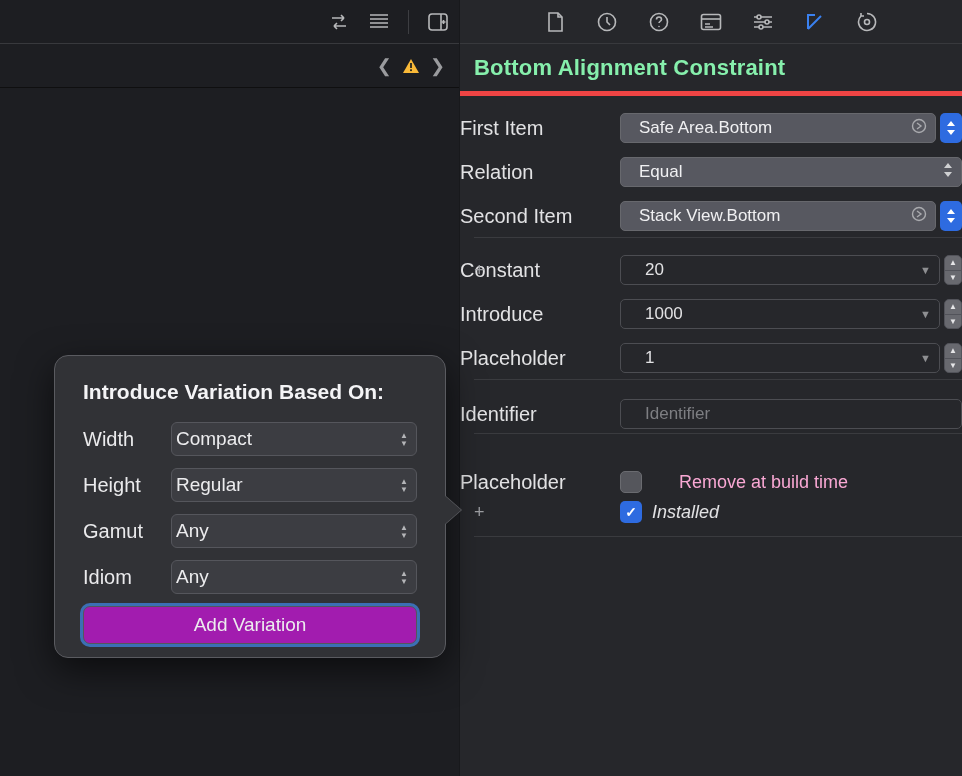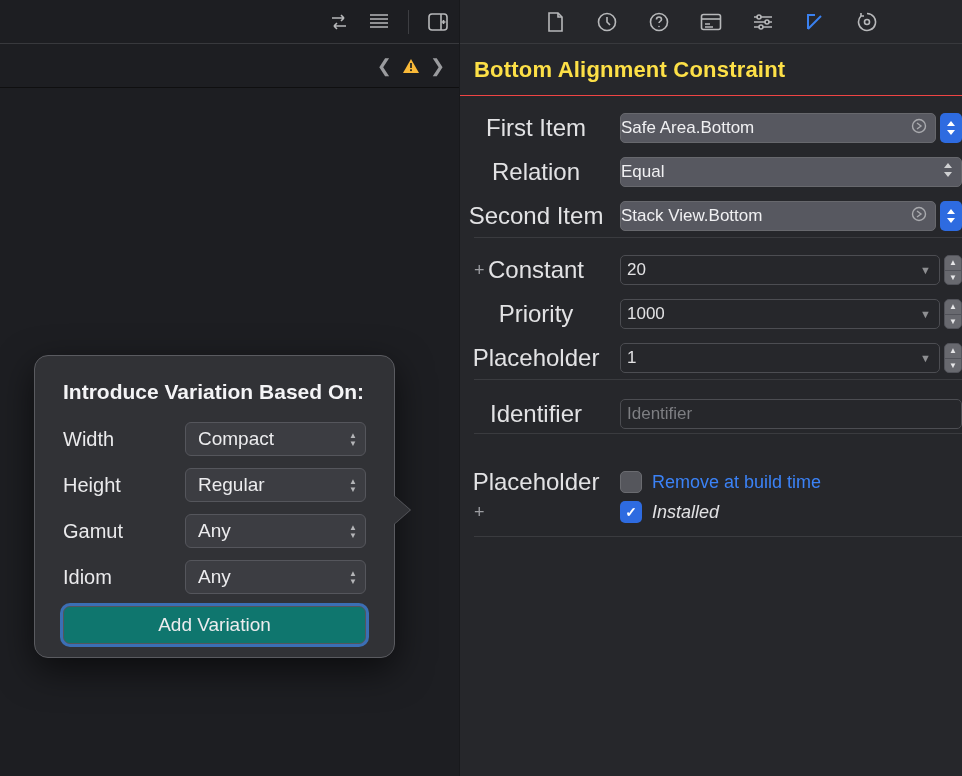--- a/index.html
+++ b/index.html
@@ -68,53 +68,53 @@
   .tool-icon svg { display:block; }
   .panel-title {
     position: absolute;
     top: 44px; left: 0; right: 0;
     height: 52px;
     display: flex;
     align-items: center;
     padding-left: 14px;
     font-size: 22px;
     font-weight: 700;
-    color: #fde047;
-    border-bottom: 1px solid #ef4444;
+    color: #86efac;
+    border-bottom: 5px solid #ef4444;
     letter-spacing: 0.2px;
   }
   .row {
     position: absolute;
     left: 0; right: 0;
     height: 44px;
     display: flex;
     align-items: center;
   }
   .row-label {
     width: 160px;
-    text-align: center;
+    text-align: left;
     padding-right: 8px;
-    font-size: 24px;
+    font-size: 20px;
     color: #e2e2e4;
   }
   .row-control {
     flex: 1;
     display: flex;
     align-items: center;
     gap: 4px;
   }
   .combo {
     flex: 1;
     height: 30px;
     background: #575860;
     border: 1px solid #67686d;
     border-radius: 5px;
     display: flex;
     align-items: center;
-    padding: 0 0;
+    padding: 0 18px;
     font-size: 17px;
     color: #f0f0f2;
     position: relative;
   }
   .combo .link-icon {
     position: absolute;
     right: 8px;
     color: #a9aaae;
   }
   .mini-btn {
@@ -127,21 +127,21 @@
     color: #fff;
   }
   .input {
     flex: 1;
     height: 30px;
     background: #26272b;
     border: 1px solid #4c4d52;
     border-radius: 5px;
     display: flex;
     align-items: center;
-    padding: 0 6px;
+    padding: 0 24px;
     font-size: 17px;
     color: #e2e2e4;
     position: relative;
   }
   .input .chevv {
     position: absolute;
     right: 8px;
     color: #8e8f92;
     font-size: 11px;
   }
@@ -173,22 +173,22 @@
     font-weight: 800;
   }
   .checkbox.checked { background: #2e6be0; color:#fff; }
   .checkbox.unchecked { background: #55565c; border:1px solid #6a6b70; }
   .divider {
     border-top: 1px solid #3a3b3f;
   }
   
   .popover {
     position: absolute;
-    left: 34px; top: 355px;
-    width: 361px; height: 303px;
+    left: 54px; top: 355px;
+    width: 392px; height: 303px;
     background: #313236;
     border: 1px solid #5a5b60;
     border-radius: 14px;
     box-shadow: 0 12px 36px rgba(0,0,0,0.6);
     padding: 24px 28px 24px 28px;
   }
   .popover::after {
     content: '';
     position: absolute;
     right: -16px;
@@ -202,53 +202,52 @@
   .pop-title {
     font-size: 21px;
     font-weight: 700;
     color: #f4f4f6;
     margin-bottom: 18px;
   }
   .pop-row {
     display: flex;
     align-items: center;
     margin-bottom: 12px;
-    gap: 34px;
   }
   .pop-row-label {
     width: 88px;
     font-size: 20px;
     color: #eaeaec;
   }
   .pop-select {
     flex: 1;
     height: 34px;
     background: #3c3d42;
     border: 1px solid #55565c;
     border-radius: 6px;
     display: flex;
     align-items: center;
-    padding: 0 12px;
+    padding: 0 4px;
     font-size: 19px;
     color: #ececee;
     position: relative;
   }
   .pop-select .sel-ind {
     position: absolute;
     right: 8px;
     display:flex; flex-direction:column; gap:1px;
     color: #b4b5b8;
     font-size: 8px;
     line-height: 7px;
   }
   .add-var-btn {
     width: 100%;
     height: 38px;
     margin-top: 10px;
-    background: #0f766e;
+    background: #a21caf;
     border: 1px solid #55565c;
     border-radius: 7px;
     display: flex;
     align-items: center;
     justify-content: center;
     font-size: 19px;
     color: #ececee;
     box-shadow: 0 0 0 3px #3b6fb5;
   }
   .plus-handle {
@@ -409,21 +408,21 @@
         <span class="chevv">▼</span>
       </div>
       <div class="stepper">
           <div>▲</div>
           <div>▼</div>
         </div>
     </div>
   </div>
 
   <div class="row" style="top:292px">
-    <div class="row-label">Priority</div>
+    <div class="row-label">Introduce</div>
     <div class="row-control">
       <div class="input">
         <span>1000</span>
         <span class="chevv">▼</span>
       </div>
       <div class="stepper">
           <div>▲</div>
           <div>▼</div>
         </div>
     </div>
@@ -453,21 +452,21 @@
       </div>
     </div>
   </div>
 
   <div class="divider" style="position:absolute;top:433px;left:14px;right:0;"></div>
 
   <div class="row" style="top:460px">
     <div class="row-label">Placeholder</div>
     <div class="row-control" style="gap:10px;">
       <div class="checkbox unchecked"></div>
-      <span style="font-size:18px;color:#3b82f6;">Remove at build time</span>
+      <span style="font-size:18px;color:#f9a8d4;margin-left:27px;">Remove at build time</span>
     </div>
   </div>
 
   <div class="row" style="top:490px">
     <span class="plus-handle">+</span>
     <div class="row-label"></div>
     <div class="row-control" style="gap:10px;">
       <div class="checkbox checked">✓</div>
       <span style="font-size:18px;color:#e2e2e4;font-style:italic;">Installed</span>
     </div>

